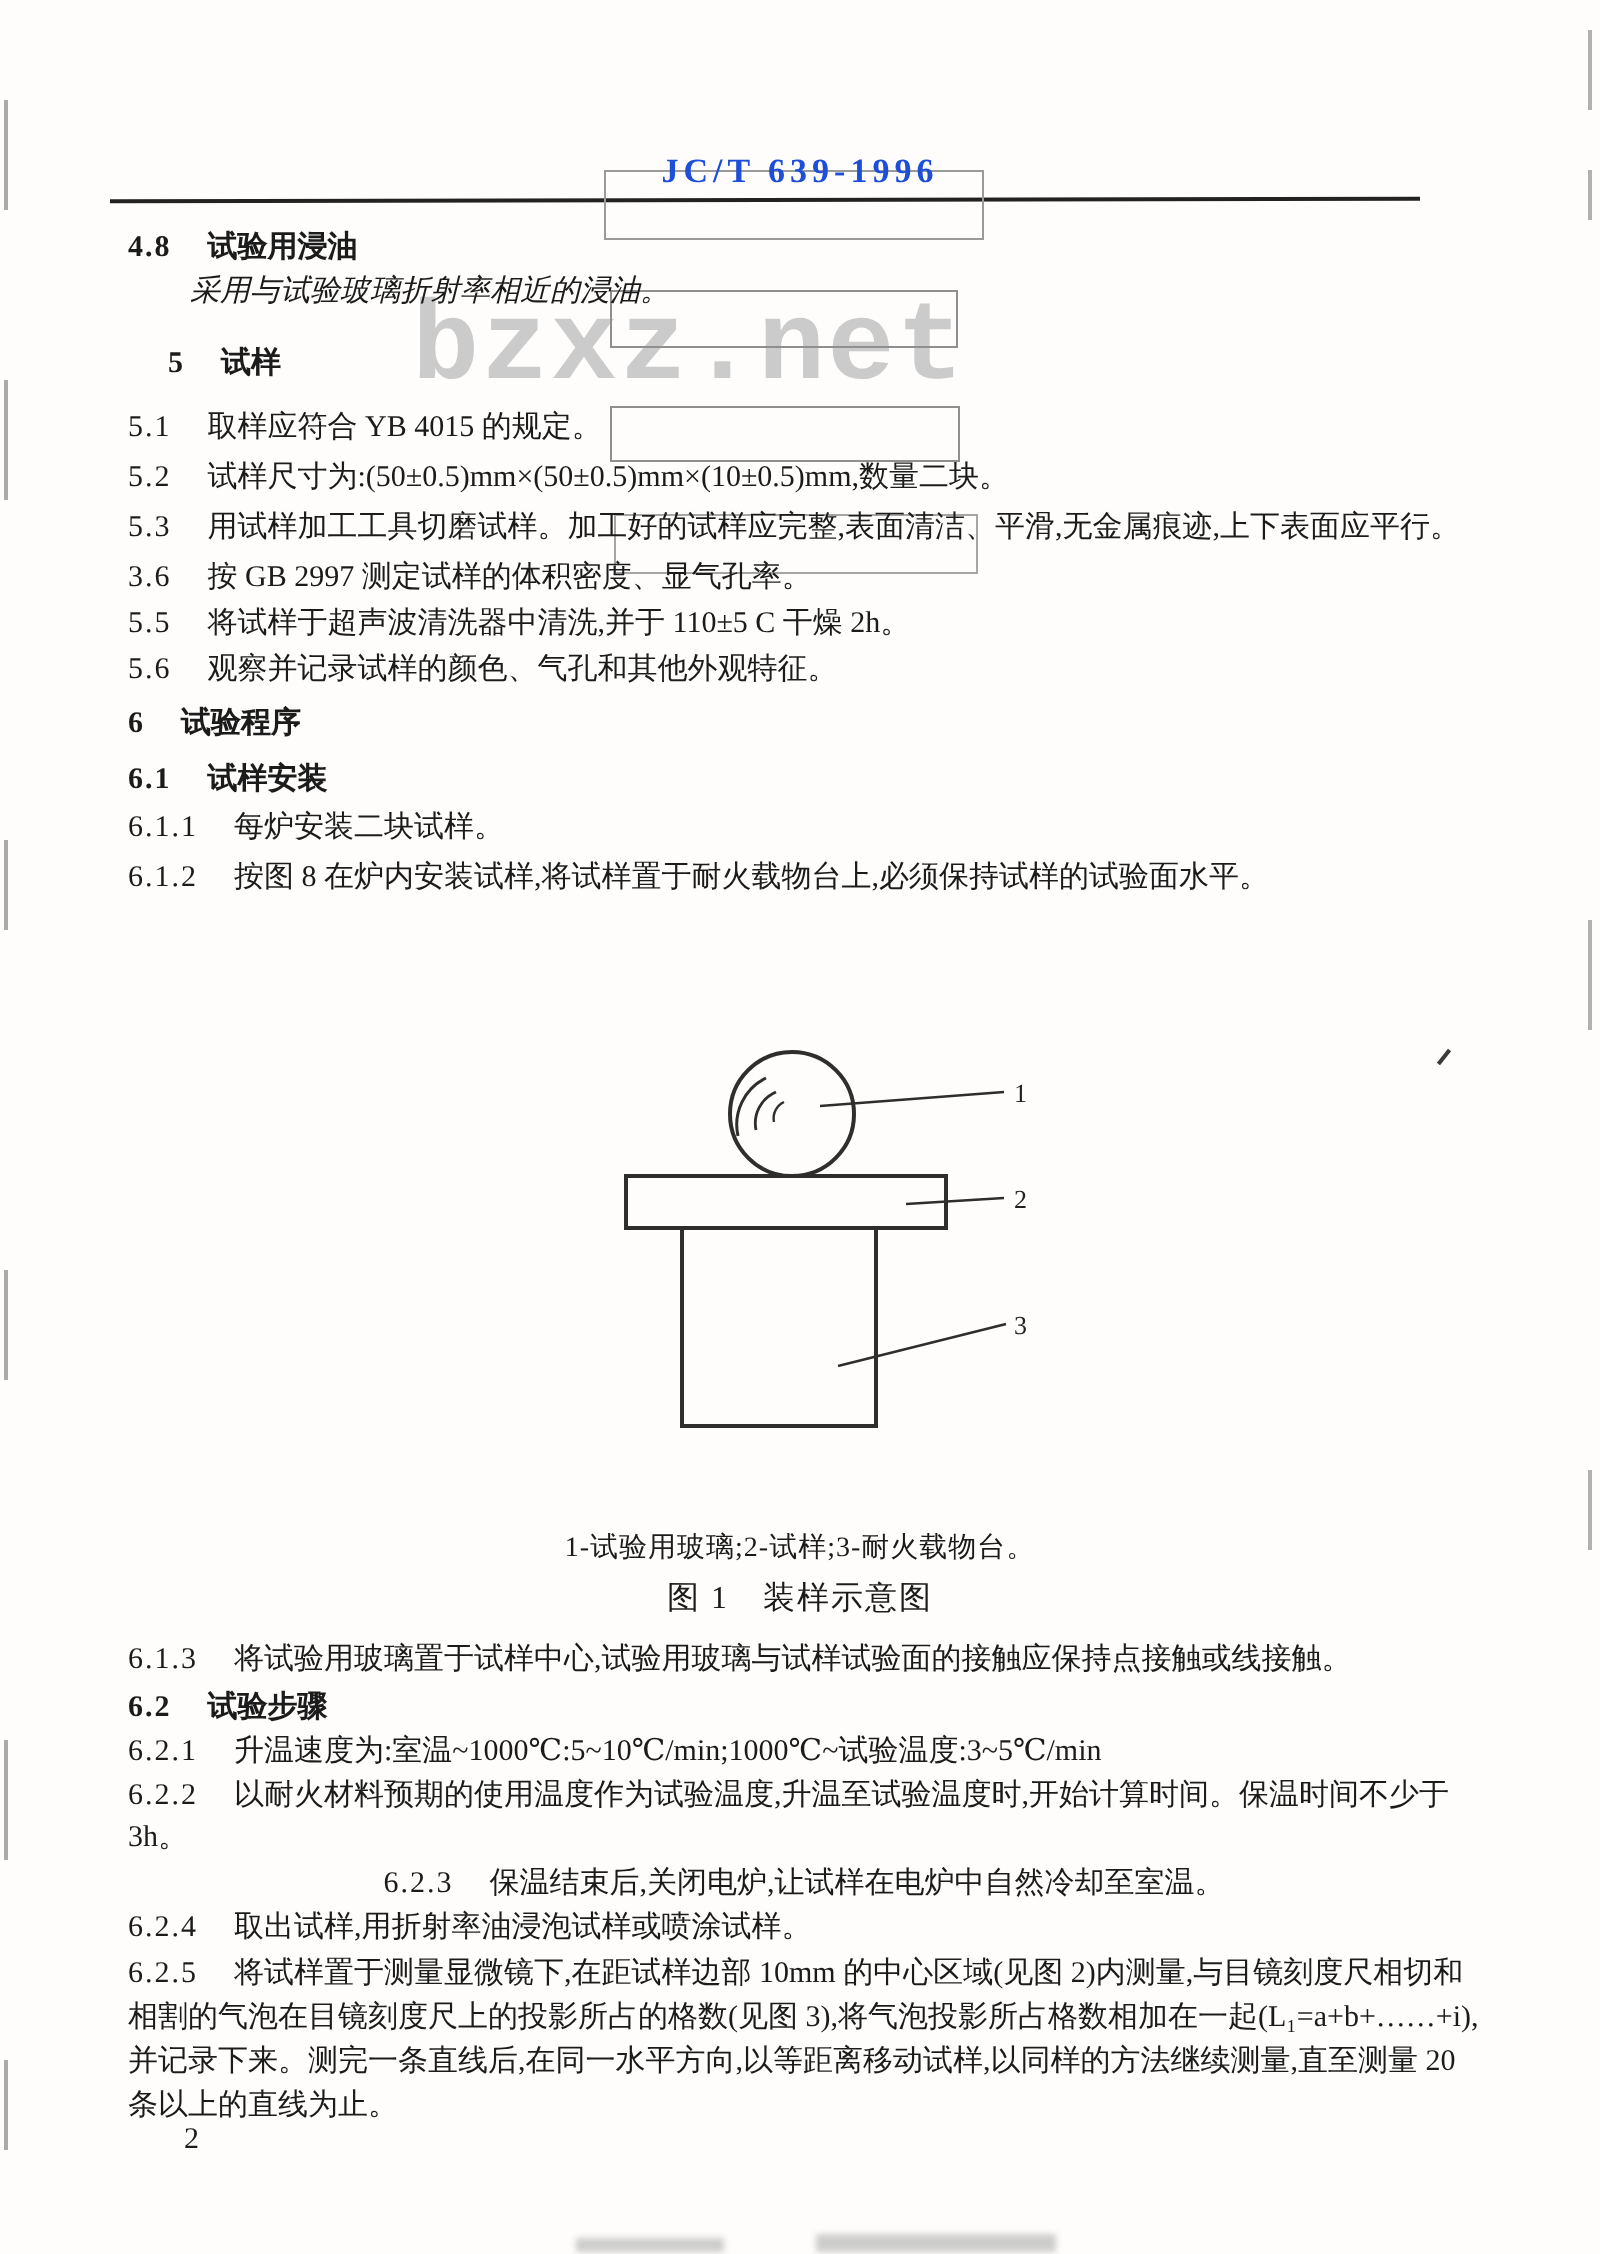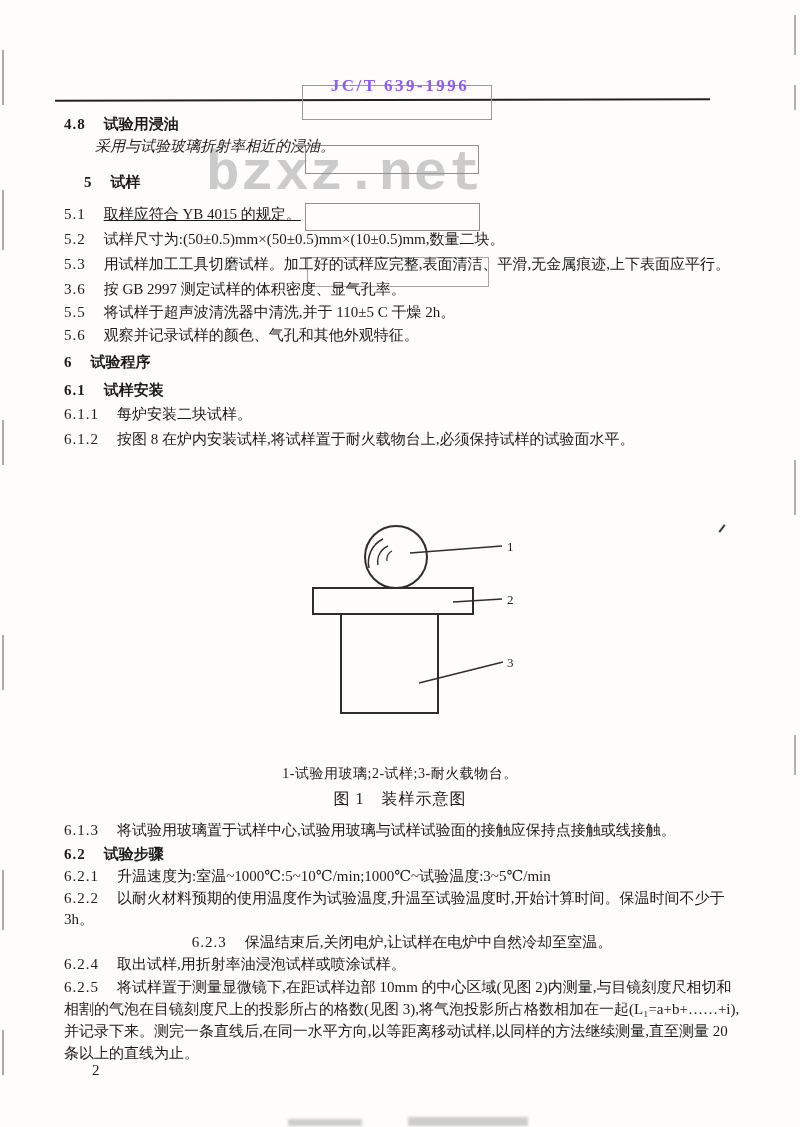--- a/index.html
+++ b/index.html
@@ -5,21 +5,21 @@
   html,body{margin:0;padding:0;background:#e8e8e8;}
   .page{
     position:relative;width:800px;height:1127px;margin:0 auto;
     background:#fefdfc;overflow:hidden;
     font-family:"Liberation Serif","DejaVu Serif",serif;
     color:#1b1b1b;
   }
   
   .doc-number{
     position:absolute;top:76px;left:0;right:0;text-align:center;
-    font-size:17px;font-weight:700;letter-spacing:2.5px;color:#8b5cf6;z-index:3;
+    font-size:17px;font-weight:700;letter-spacing:2.5px;color:#1d4ed8;z-index:3;
   }
   .header-rule{
     position:absolute;top:99px;left:55px;width:655px;height:2px;
     background:#222;transform:rotate(-0.12deg);z-index:2;
   }
   .scan-box{
     position:absolute;border:1px solid #8f8f8f;background:transparent;z-index:2;
   }
   .box-header{top:85px;left:302px;width:188px;height:33px;border-color:#9a9a9a;}
   .box-a{top:145px;left:305px;width:172px;height:27px;}
@@ -92,21 +92,21 @@
   <div class="line heading" style="top:113px;">
     <span class="num">4.8</span><span>试验用浸油</span>
   </div>
   <div class="line indent" style="top:135px;">
     <span>采用与试验玻璃折射率相近的浸油。</span>
   </div>
 
   <div class="line heading" style="top:171px;margin-left:20px;">
     <span class="num">5</span><span>试样</span>
   </div>
-  <div class="line" style="top:203px;text-decoration:underline;">
+  <div class="line" style="top:203px;">
     <span class="num">5.1</span><span>取样应符合 YB 4015 的规定。</span>
   </div>
   <div class="line" style="top:228px;">
     <span class="num">5.2</span><span>试样尺寸为:(50±0.5)mm×(50±0.5)mm×(10±0.5)mm,数量二块。</span>
   </div>
   <div class="line" style="top:253px;">
     <span class="num">5.3</span><span>用试样加工工具切磨试样。加工好的试样应完整,表面清洁、平滑,无金属痕迹,上下表面应平行。</span>
   </div>
   <div class="line" style="top:278px;">
     <span class="num">3.6</span><span>按 GB 2997 测定试样的体积密度、显气孔率。</span>

